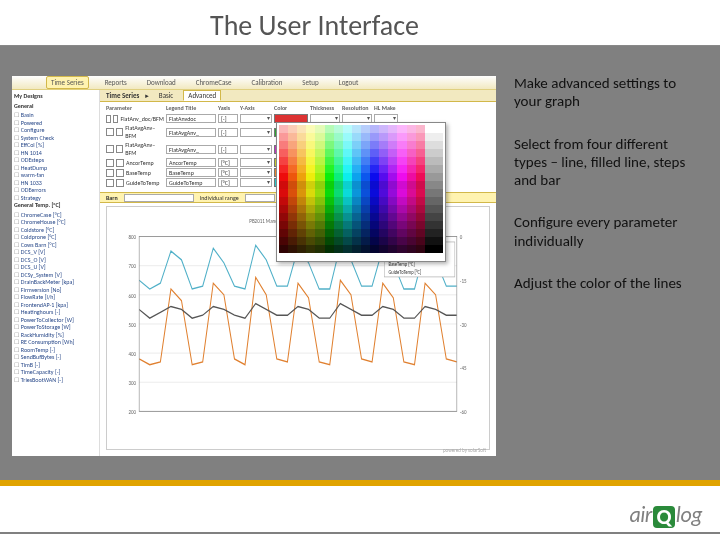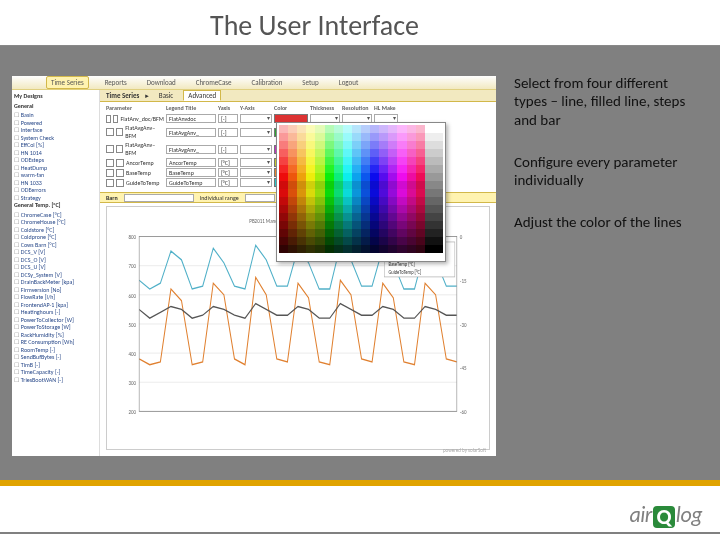--- a/index.html
+++ b/index.html
@@ -159,21 +159,21 @@
       <span class="tab">Setup</span>
       <span class="tab">Logout</span>
     </div>
     <div class="sc-body">
       <div class="sc-tree">
         <div class="hdr">My Designs</div>
         <div id="tree-list">
             <div class="hdr">General</div>
             <div class="item">Basin</div>
             <div class="item">Powered</div>
-            <div class="item">Interface</div>
+            <div class="item">Configure</div>
             <div class="item">System Check</div>
             <div class="item">EffCol [%]</div>
             <div class="item">HN 1014</div>
             <div class="item">ODEsteps</div>
             <div class="item">HeatDump</div>
             <div class="item">warm-fan</div>
             <div class="item">HN 1033</div>
             <div class="item">ODEerrors</div>
             <div class="item">Strategy</div>
             <div class="hdr">General Temp. [°C]</div>
@@ -616,20 +616,21 @@
           <div style="background: rgb(48, 3, 33);"></div>
           <div style="background: rgb(48, 3, 18);"></div>
           <div style="background: rgb(0, 0, 0);"></div>
           <div style="background: rgb(0, 0, 0);"></div>
         </div>
     </div>
     <div class="sc-credit">powered by solarSoft</div>
   </div>
 
   <div class="callouts">
+    <p>Make advanced settings to your graph</p>
     <p>Select from four different types – line, filled line, steps and bar</p>
     <p>Configure every parameter individually</p>
     <p>Adjust the color of the lines</p>
   </div>
 </div>
 
 <div class="footer">
   <div class="footer-line-thick"></div>
   <div class="footer-line-thin"></div>
   <div class="logo">

